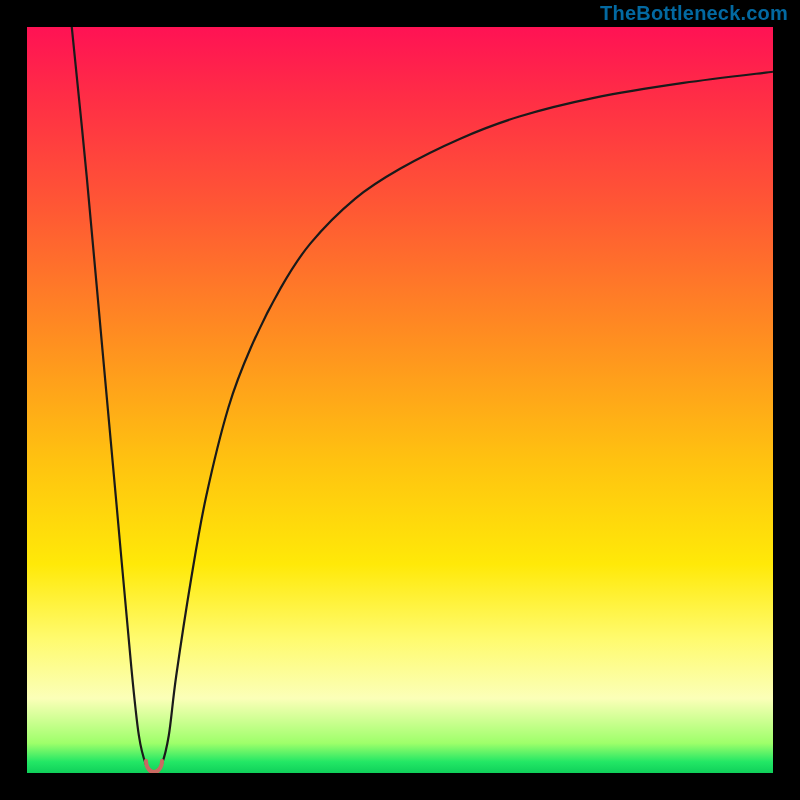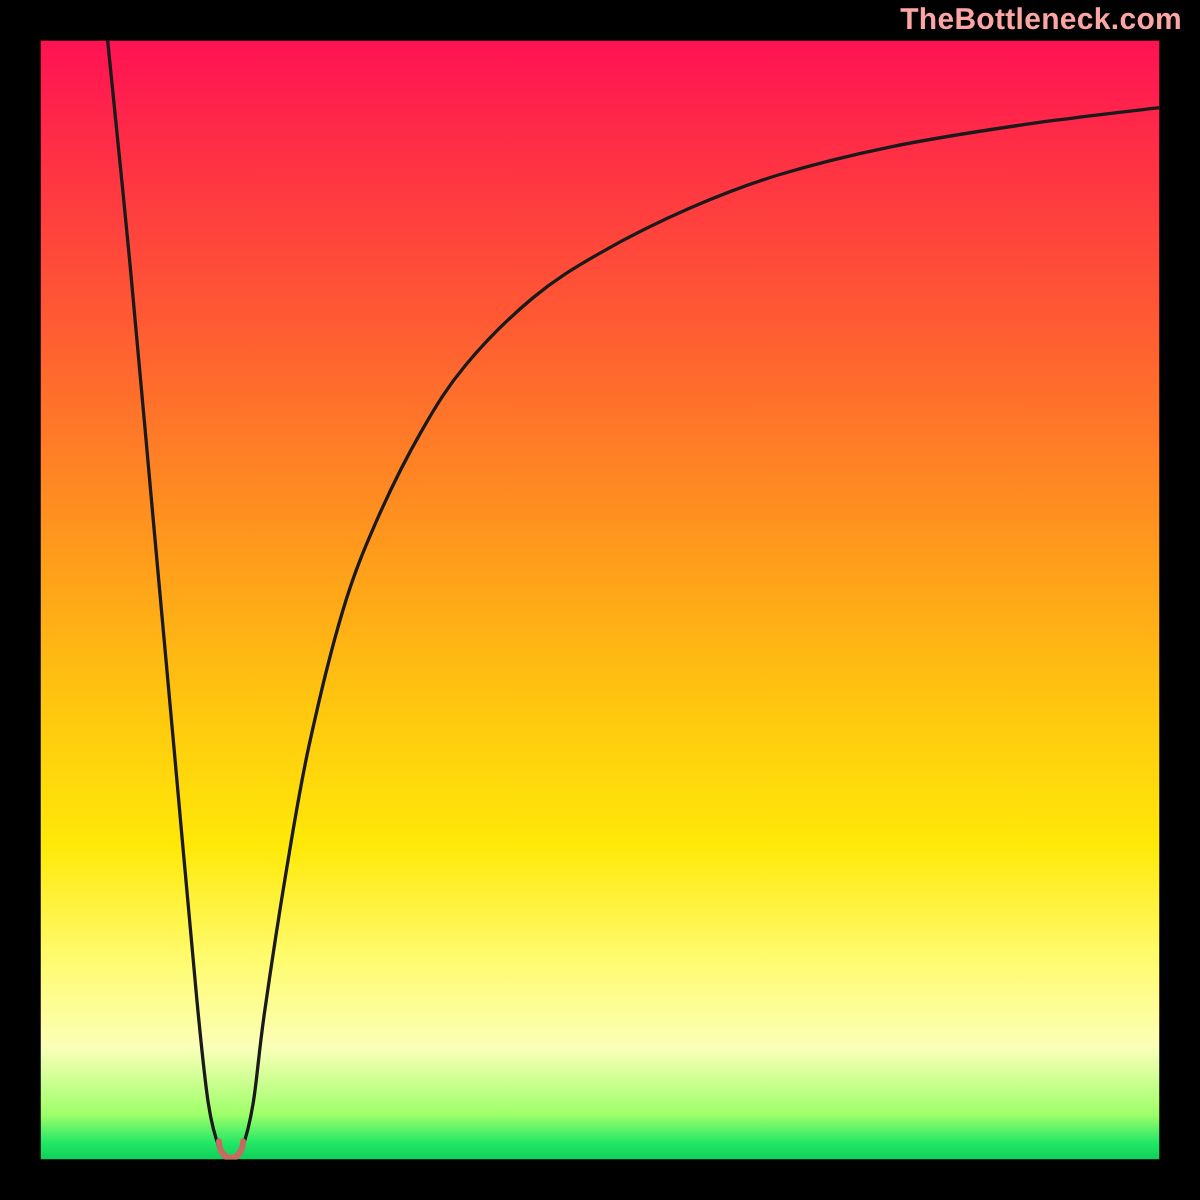--- a/index.html
+++ b/index.html
@@ -16,21 +16,21 @@
     width: 800px;
     height: 800px;
     background: #000;
   }
   .attribution {
     position: absolute;
     top: 2px;
     right: 12px;
     font-size: 20px;
     font-weight: 600;
-    color: #fca5a5;
+    color: #0369a1;
     letter-spacing: 0.2px;
     z-index: 5;
   }
   .plot {
     position: absolute;
     left: 27px;
     top: 27px;
     width: 746px;
     height: 746px;
     overflow: hidden;

